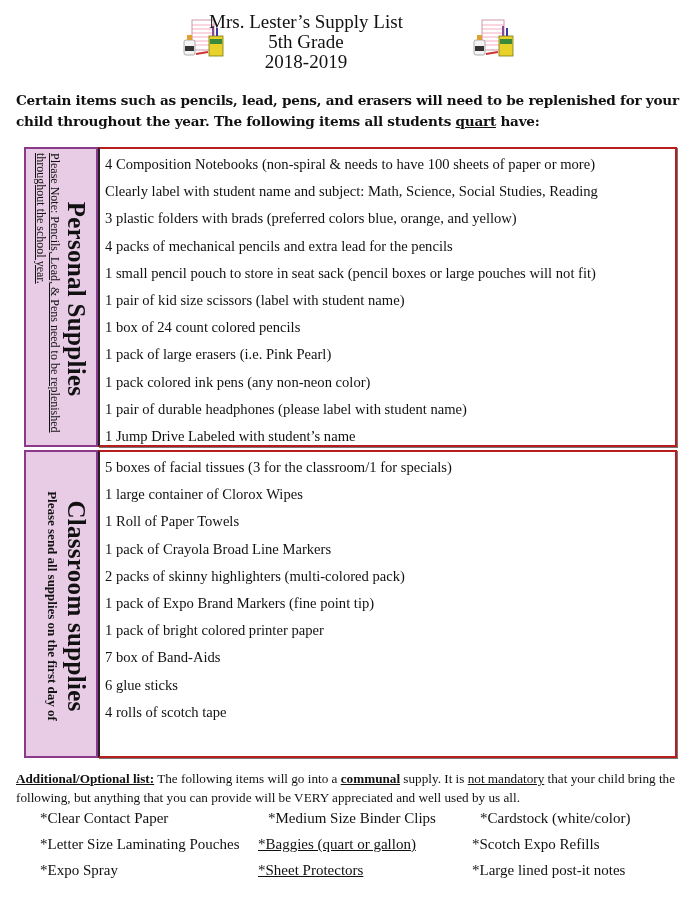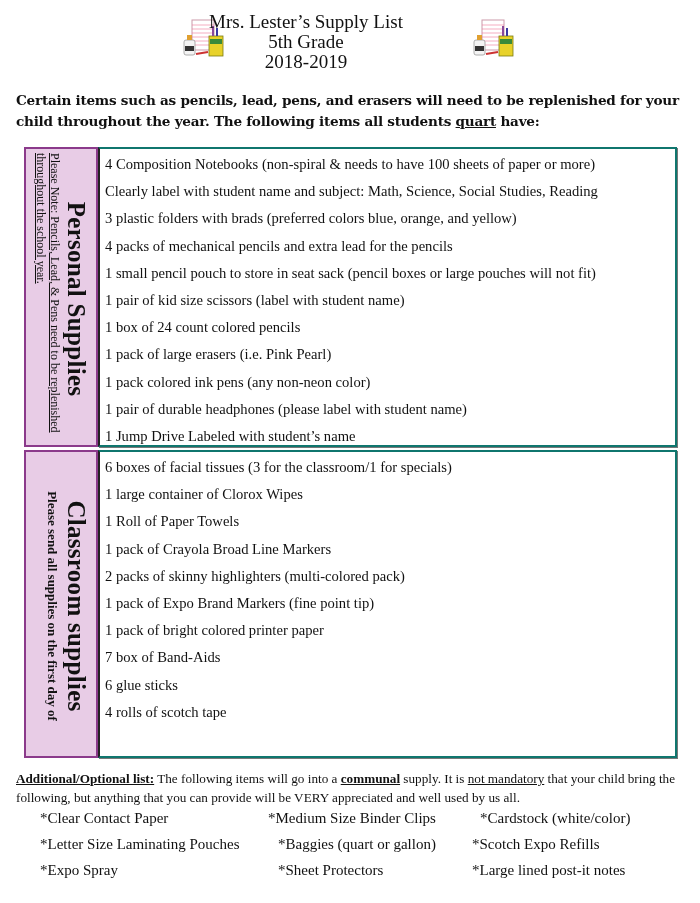--- a/index.html
+++ b/index.html
@@ -44,21 +44,21 @@
     }
     .personal .side-note {
       font-family: "Liberation Serif", serif; font-size: 12px; line-height: 14px;
       text-decoration: underline; padding-left: 4px; padding-right: 2px; text-align: left;
     }
     .classroom .side-note {
       font-family: "Liberation Serif", serif; font-weight: bold; font-size: 13px; line-height: 15px;
       text-align: center; padding-top: 2px;
     }
     .items {
-      flex: 1; border: 2px solid #0f766e; border-left: 2px solid #222; box-sizing: border-box;
+      flex: 1; border: 2px solid #b91c1c; border-left: 2px solid #222; box-sizing: border-box;
       background: #fff; padding: 2px 0 0 5px; box-shadow: 1px 1px 0 #777;
     }
     .item {
       font-family: "Liberation Serif", serif; font-size: 14.6px; line-height: 27.2px; white-space: nowrap;
     }
     .optional {
       position: absolute; top: 769px; left: 16px; width: 680px;
       font-family: "Liberation Serif", serif; font-size: 13.2px; line-height: 19px;
     }
     .optional .lead { font-weight: bold; text-decoration: underline; }
@@ -66,21 +66,21 @@
     .optional .notm { text-decoration: underline; }
     .extras {
       position: absolute; top: 810px; left: 40px; width: 640px;
       font-family: "Liberation Serif", serif; font-size: 15px;
     }
     .extra-row { height: 26px; position: relative; }
     .extra-row span { position: absolute; top: 0; white-space: nowrap; }
     .c0 { left: 0; }
     .c1 { left: 228px; }
     .c2 { left: 440px; }
-    .r1 .c1, .r2 .c1 { left: 238px; }
+    .r1 .c1, .r2 .c1 { left: 218px; text-decoration: underline; }
     .r1 .c2, .r2 .c2 { left: 432px; }
   </style>
 </head>
 <body>
 
 <svg class="clipart left" viewBox="0 0 44 42">
   <rect x="10" y="2" width="22" height="30" fill="#fff" stroke="#c9a" stroke-width="1"></rect>
   <g stroke="#e79" stroke-width="0.6">
     <line x1="10" y1="7" x2="32" y2="7"></line>
       <line x1="10" y1="11" x2="32" y2="11"></line>
@@ -151,21 +151,21 @@
 </div>
 
 <div class="section classroom">
   <div class="side">
     <div class="side-inner">
       <div class="side-title">Classroom supplies</div>
       <div class="side-note">Please send all supplies on the first day of</div>
     </div>
   </div>
   <div class="items">
-    <div class="item">6 boxes of facial tissues (3 for the classroom/1 for specials)</div>
+    <div class="item">5 boxes of facial tissues (3 for the classroom/1 for specials)</div>
     <div class="item">1 large container of Clorox Wipes</div>
     <div class="item">1 Roll of Paper Towels</div>
     <div class="item">1 pack of Crayola Broad Line Markers</div>
     <div class="item">2 packs of skinny highlighters (multi-colored pack)</div>
     <div class="item">1 pack of Expo Brand Markers (fine point tip)</div>
     <div class="item">1 pack of bright colored printer paper</div>
     <div class="item">7 box of Band-Aids</div>
     <div class="item">6 glue sticks</div>
     <div class="item">4 rolls of scotch tape</div>
   </div>

